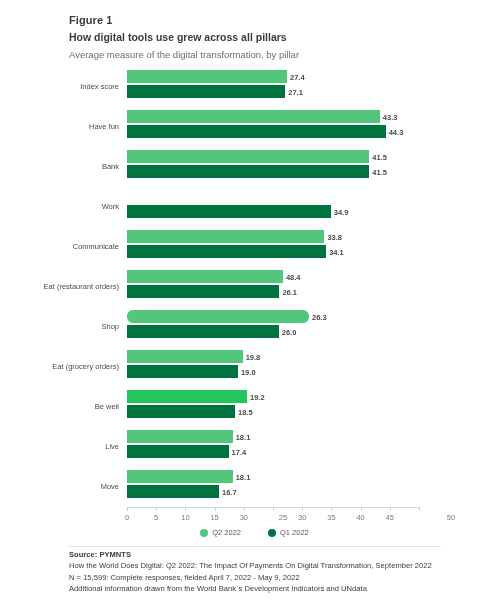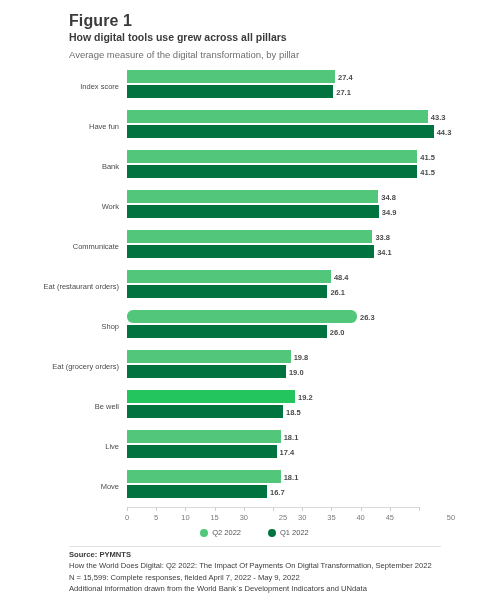--- a/index.html
+++ b/index.html
@@ -26,21 +26,21 @@
   }
 
   
   .header {
     position: absolute;
     left: 69px;
     top: 13px;
     width: 400px;
   }
   .fig-label {
-    font-size: 16px;
+    font-size: 11px;
     font-weight: bold;
     color: #3b3b3b;
     letter-spacing: 0.1px;
     line-height: 15px;
   }
   .fig-title {
     font-size: 10.5px;
     font-weight: bold;
     color: #3b3b3b;
     line-height: 15px;
@@ -107,21 +107,20 @@
     transform: translateY(-50%);
     font-size: 7.5px;
     color: #4a4a4a;
     white-space: nowrap;
     text-align: right;
   }
   .bar {
     position: absolute;
     height: 13px;
     left: 0;
-    padding-left: 48px;
   }
   .bar.q2 { top: 0px;  background: #52c67a; }
   .bar.q1 { top: 15px; background: #00733f; }
   .bar-value {
     position: absolute;
     left: 100%;
     top: 50%;
     transform: translateY(-50%);
     margin-left: 3px;
     font-size: 7.5px;
@@ -216,23 +215,20 @@
           <div class="cat-label">Bank</div>
           <div class="bar q2" style="width: 242.36px; background: rgb(82, 198, 122);">
             <span class="bar-value">41.5</span>
           </div>
           <div class="bar q1" style="width: 242.36px; background: rgb(0, 115, 63);">
             <span class="bar-value">41.5</span>
           </div>
         </div>
         <div class="group" style="top: 124px;">
           <div class="cat-label">Work</div>
-          <div class="bar q2" style="width: 203.232px; background: rgb(82, 198, 122);">
-            <span class="bar-value">34.8</span>
-          </div>
           <div class="bar q1" style="width: 203.816px; background: rgb(0, 115, 63);">
             <span class="bar-value">34.9</span>
           </div>
         </div>
         <div class="group" style="top: 164px;">
           <div class="cat-label">Communicate</div>
           <div class="bar q2" style="width: 197.392px; background: rgb(82, 198, 122);">
             <span class="bar-value">33.8</span>
           </div>
           <div class="bar q1" style="width: 199.144px; background: rgb(0, 115, 63);">

